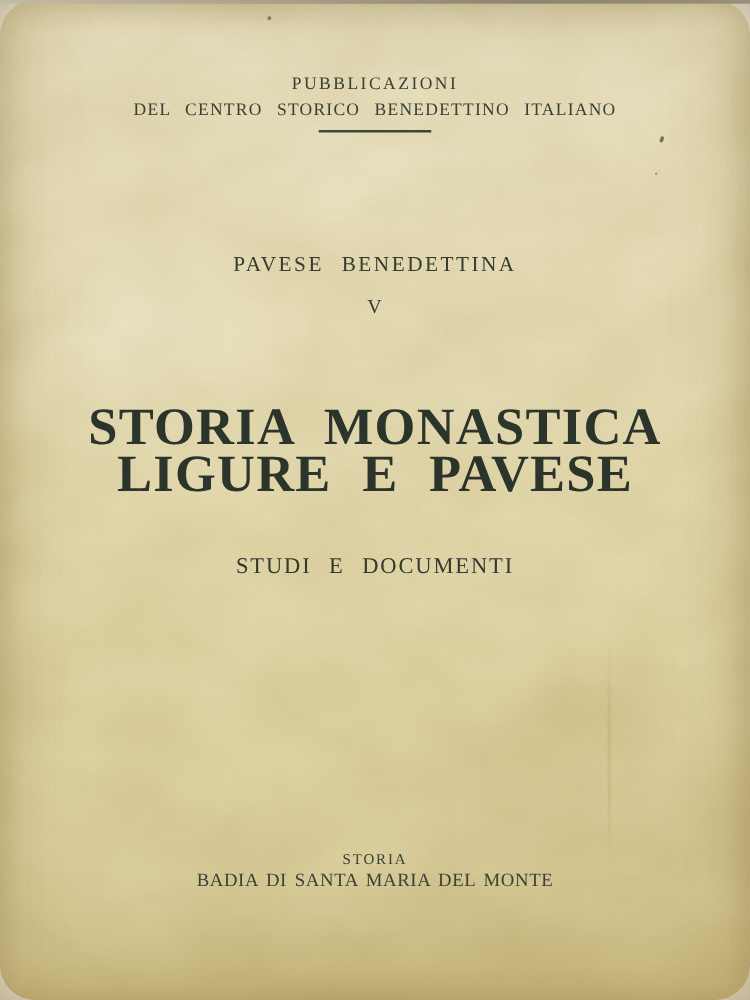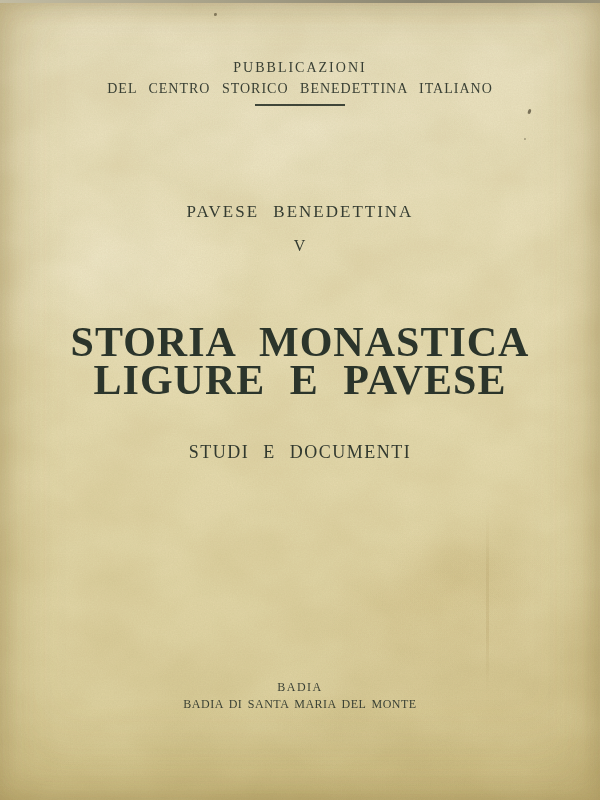--- a/index.html
+++ b/index.html
@@ -19,20 +19,21 @@
     inset: 0;
     background:
       linear-gradient(180deg,
         #e9e1c1 0%,
         #e8dfba 22%,
         #e6dcb2 45%,
         #e2d7a9 65%,
         #ddd1a0 85%,
         #dbcf9b 100%);
     color: #343c32;
+    border-radius: 28px;
   }
   
   .cover::after {
     content: "";
     position: absolute;
     inset: 0;
     pointer-events: none;
     box-shadow:
       inset 0 0 55px rgba(140, 115, 55, 0.16),
       inset -10px 0 28px rgba(130, 105, 50, 0.14),
@@ -148,21 +149,21 @@
     color: #333b31;
   }
   .imprint-place {
     top: 681px;
     font-size: 12px;
     letter-spacing: 1.5px;
     color: #3a4136;
   }
   .imprint-name {
     top: 698px;
-    font-size: 12px;
+    font-size: 15px;
     letter-spacing: 0.5px;
     word-spacing: 2px;
     color: #3d4438;
   }
   .grain {
     position: absolute;
     inset: 0;
     z-index: 5;
     pointer-events: none;
     mix-blend-mode: multiply;
@@ -176,32 +177,32 @@
   <div class="cover">
 
     <div class="top-edge"></div>
     <div class="stains"></div>
     <div class="crease"></div>
     <div class="speck speck-a"></div>
     <div class="speck speck-b"></div>
     <div class="speck speck-c"></div>
 
     <div class="txt publisher-1">PUBBLICAZIONI</div>
-    <div class="txt publisher-2">DEL CENTRO STORICO BENEDETTINA ITALIANO</div>
+    <div class="txt publisher-2">DEL CENTRO STORICO BENEDETTINO ITALIANO</div>
     <div class="header-rule"></div>
 
     <div class="txt series">PAVESE BENEDETTINA</div>
     <div class="txt volume">V</div>
 
     <div class="txt title-1">STORIA MONASTICA</div>
     <div class="txt subtitle">STUDI E DOCUMENTI</div>
 
     <div class="txt title-2">LIGURE E PAVESE</div>
 
-    <div class="txt imprint-place">BADIA</div>
+    <div class="txt imprint-place">STORIA</div>
     <div class="txt imprint-name">BADIA DI SANTA MARIA DEL MONTE</div>
 
     <svg class="grain" width="600" height="800" viewBox="0 0 600 800" xmlns="http://www.w3.org/2000/svg">
       <defs>
         <filter id="mottle" x="0" y="0" width="100%" height="100%">
           <feTurbulence type="fractalNoise" baseFrequency="0.013 0.017" numOctaves="3" seed="11" result="n"></feTurbulence>
           <feColorMatrix in="n" type="matrix" values="0 0 0 0 0.62
                     0 0 0 0 0.54
                     0 0 0 0 0.33
                     0.38 0 0 0 -0.10"></feColorMatrix>

